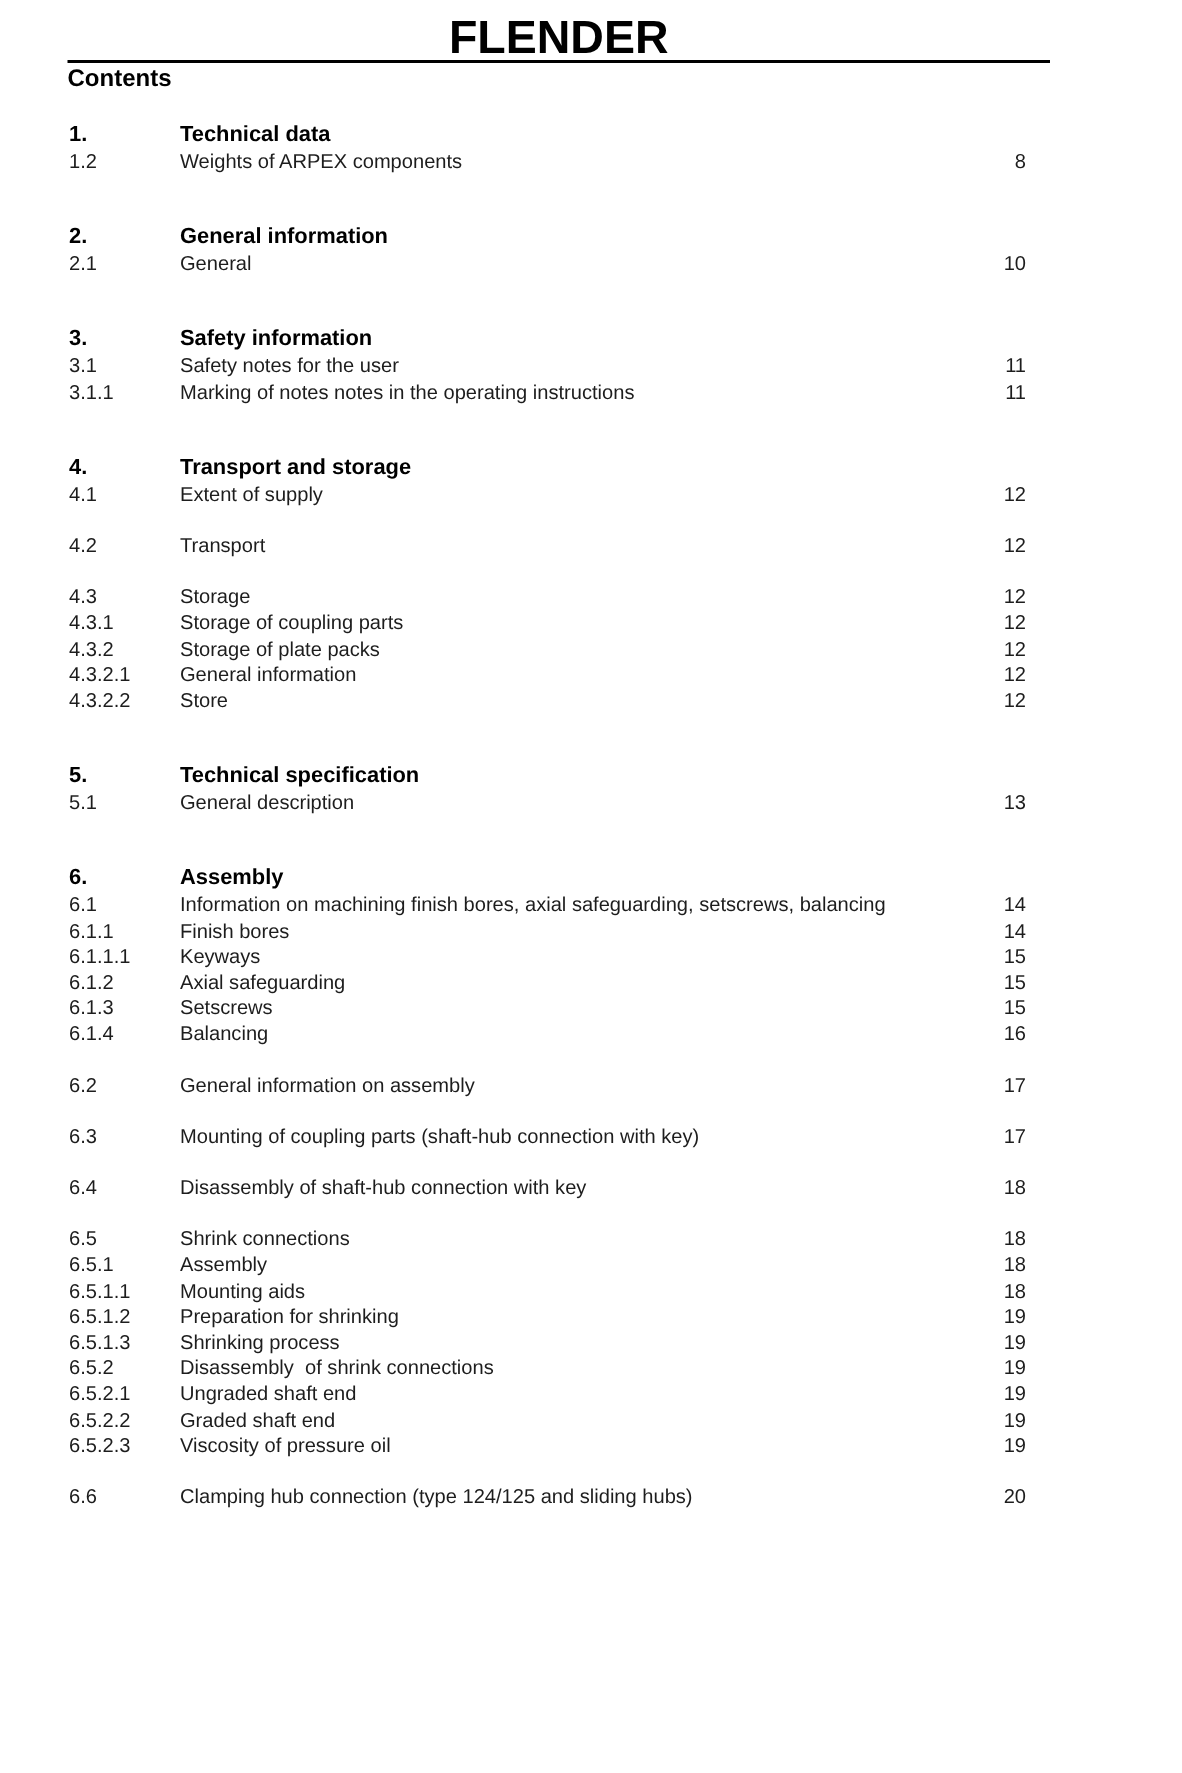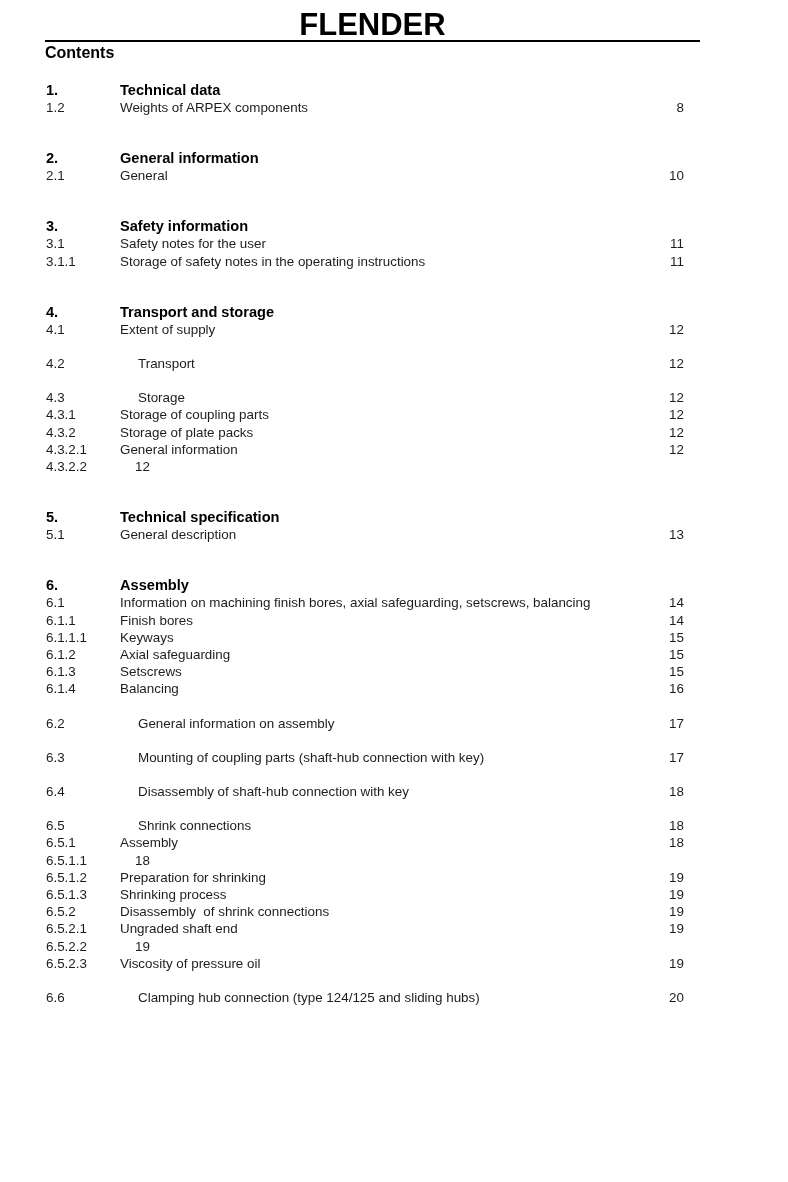--- a/index.html
+++ b/index.html
@@ -24,21 +24,21 @@
     text-align:left;font-weight:bold;font-size:16px;color:#000;
   }
   
   .toc{position:absolute;left:46px;top:81px;width:638px;}
   .toc-row{display:flex;align-items:baseline;line-height:17.2px;font-size:13.4px;}
   .toc-row.heading{line-height:18px;font-size:14.6px;font-weight:bold;color:#000;}
   .toc-num{width:74px;flex:none;}
   .toc-title{flex:1;white-space:pre;overflow:hidden;}
   .toc-page{flex:none;min-width:30px;text-align:right;}
   .gap-section{margin-top:33px;}
-  .gap-block{margin-top:17px;gap:18px;}
+  .gap-block{margin-top:17px;}
   
   .footer-rule{position:absolute;left:45px;top:1109px;width:655px;height:2px;background:#0a0a0a;z-index:20;}
   .footer-docref{
     position:absolute;left:45px;top:1132px;width:655px;text-align:center;
     font-size:13px;color:#4d7c0f;white-space:pre;z-index:20;
   }
   .footer-pageind{
     position:absolute;left:45px;top:1129px;width:655px;text-align:right;
     font-size:13px;z-index:20;
   }
@@ -93,21 +93,21 @@
         <span class="toc-title">Safety information</span>
         <span class="toc-page"></span>
       </div>
       <div class="toc-row">
         <span class="toc-num">3.1</span>
         <span class="toc-title">Safety notes for the user</span>
         <span class="toc-page">11</span>
       </div>
       <div class="toc-row">
         <span class="toc-num">3.1.1</span>
-        <span class="toc-title">Storage of safety notes in the operating instructions</span>
+        <span class="toc-title">Marking of notes notes in the operating instructions</span>
         <span class="toc-page">11</span>
       </div>
       <div class="toc-row heading gap-section">
         <span class="toc-num">4.</span>
         <span class="toc-title">Transport and storage</span>
         <span class="toc-page"></span>
       </div>
       <div class="toc-row">
         <span class="toc-num">4.1</span>
         <span class="toc-title">Extent of supply</span>
@@ -133,20 +133,21 @@
         <span class="toc-title">Storage of plate packs</span>
         <span class="toc-page">12</span>
       </div>
       <div class="toc-row">
         <span class="toc-num">4.3.2.1</span>
         <span class="toc-title">General information</span>
         <span class="toc-page">12</span>
       </div>
       <div class="toc-row">
         <span class="toc-num">4.3.2.2</span>
+        <span class="toc-title">Store</span>
         <span class="toc-page">12</span>
       </div>
       <div class="toc-row heading gap-section">
         <span class="toc-num">5.</span>
         <span class="toc-title">Technical specification</span>
         <span class="toc-page"></span>
       </div>
       <div class="toc-row">
         <span class="toc-num">5.1</span>
         <span class="toc-title">General description</span>
@@ -207,20 +208,21 @@
         <span class="toc-title">Shrink connections</span>
         <span class="toc-page">18</span>
       </div>
       <div class="toc-row">
         <span class="toc-num">6.5.1</span>
         <span class="toc-title">Assembly</span>
         <span class="toc-page">18</span>
       </div>
       <div class="toc-row">
         <span class="toc-num">6.5.1.1</span>
+        <span class="toc-title">Mounting aids</span>
         <span class="toc-page">18</span>
       </div>
       <div class="toc-row">
         <span class="toc-num">6.5.1.2</span>
         <span class="toc-title">Preparation for shrinking</span>
         <span class="toc-page">19</span>
       </div>
       <div class="toc-row">
         <span class="toc-num">6.5.1.3</span>
         <span class="toc-title">Shrinking process</span>
@@ -231,20 +233,21 @@
         <span class="toc-title">Disassembly  of shrink connections</span>
         <span class="toc-page">19</span>
       </div>
       <div class="toc-row">
         <span class="toc-num">6.5.2.1</span>
         <span class="toc-title">Ungraded shaft end</span>
         <span class="toc-page">19</span>
       </div>
       <div class="toc-row">
         <span class="toc-num">6.5.2.2</span>
+        <span class="toc-title">Graded shaft end</span>
         <span class="toc-page">19</span>
       </div>
       <div class="toc-row">
         <span class="toc-num">6.5.2.3</span>
         <span class="toc-title">Viscosity of pressure oil</span>
         <span class="toc-page">19</span>
       </div>
       <div class="toc-row gap-block">
         <span class="toc-num">6.6</span>
         <span class="toc-title">Clamping hub connection (type 124/125 and sliding hubs)</span>

